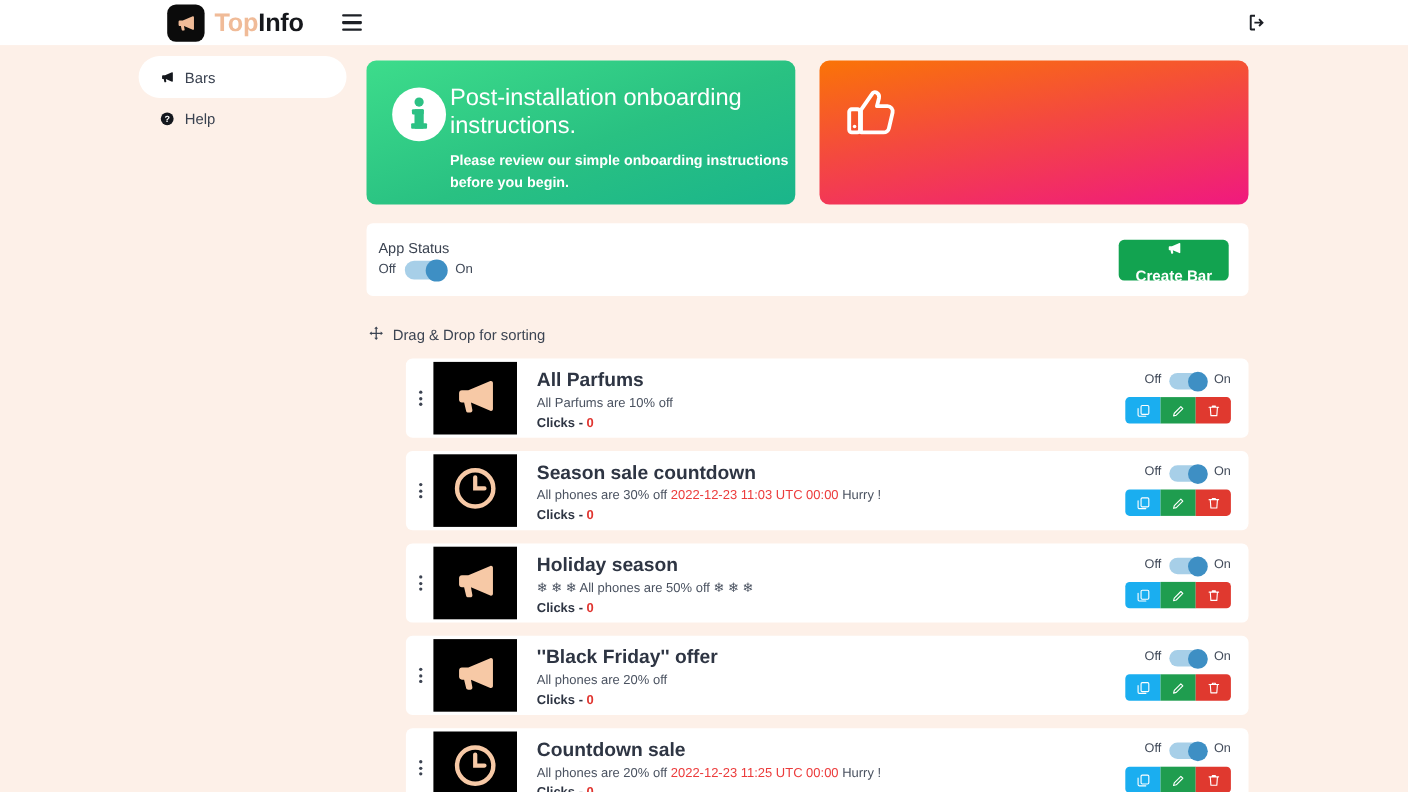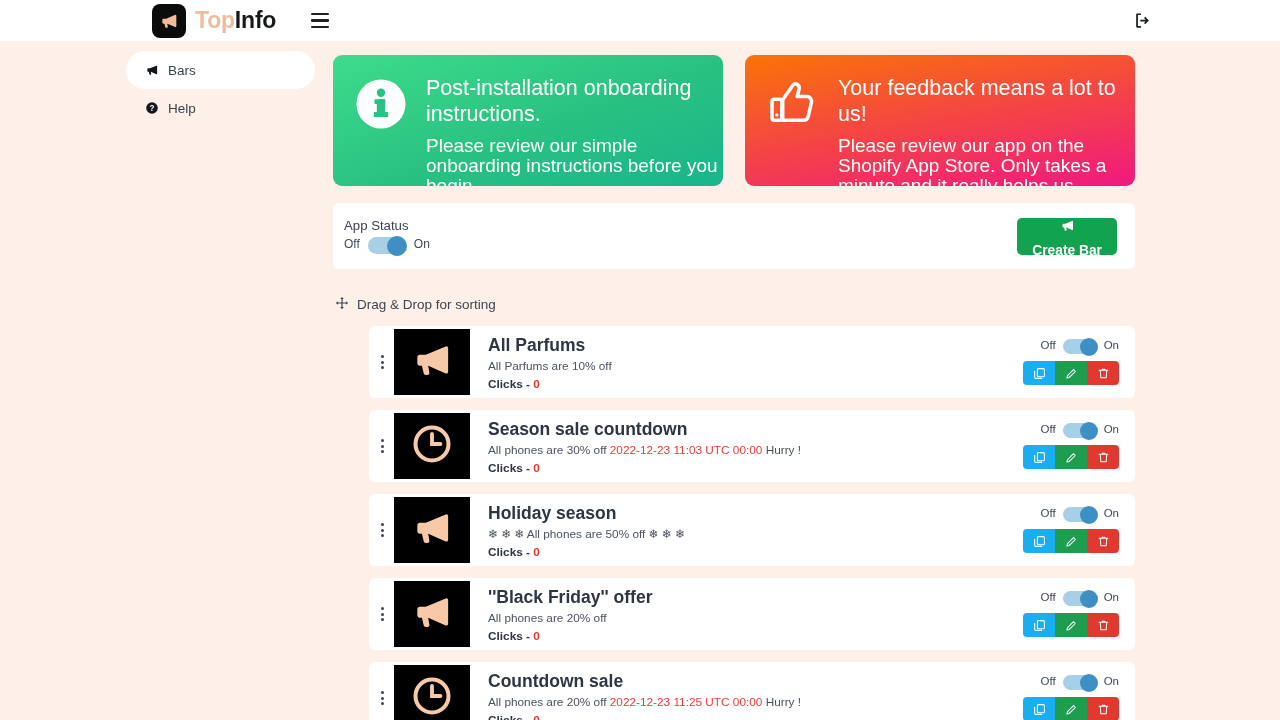--- a/index.html
+++ b/index.html
@@ -88,39 +88,38 @@
   }
 
   
   .banners { display: flex; gap: 22px; padding-top: 14px; }
   .banner {
     flex: 1 1 0;
     height: 131px;
     border-radius: 9px;
     padding: 19px 4px 0 20px;
     display: flex;
-    gap: 17px;
     color: #ffffff;
     overflow: hidden;
   }
   .banner.green { background: linear-gradient(160deg,#3ddc8b 0%, #29c182 55%, #1ab58b 100%); }
   .banner.pink  { background: linear-gradient(170deg,#fa7407 0%, #f4493f 45%, #f0197f 100%); }
   .banner-ico { flex: 0 0 auto; width: 56px; height: 56px; margin-top: 2px; }
   .banner-body { padding-top: 1px; }
   .banner-title {
     font-size: 21.5px;
     line-height: 26px;
     font-weight: 400;
     max-width: 290px;
   }
   .banner-sub {
     margin-top: 9px;
-    font-size: 19px;
+    font-size: 13px;
     line-height: 20px;
-    font-weight: normal;
+    font-weight: bold;
     max-width: 310px;
   }
 
   
   .status-card {
     margin-top: 17px;
     background: #ffffff;
     border-radius: 6px;
     height: 66px;
     display: flex;
@@ -297,24 +296,20 @@
       </div>
 
       <div class="banner pink">
         <div class="banner-ico">
           <svg width="56" height="56" viewBox="0 0 24 24" aria-hidden="true">
             <path d="M7.6 10.2 12 3.9c.3-.5 1-.7 1.6-.4.8.4 1.2 1.3 1 2.2l-.8 3.1h4.1c1.3 0 2.3 1.2 2 2.5l-1.4 6c-.2 1-1.1 1.7-2.1 1.7H7.6V10.2z" fill="none" stroke="#ffffff" stroke-width="1.5" stroke-linejoin="round"></path>
             <rect x="3" y="10" width="4.2" height="9" rx="1" fill="none" stroke="#ffffff" stroke-width="1.5"></rect>
             <circle cx="5.1" cy="16.7" r="0.7" fill="#ffffff"></circle>
           </svg>
         </div>
-        <div class="banner-body">
-          <div class="banner-title">Your feedback means a lot to us!</div>
-          <div class="banner-sub">Please review our app on the Shopify App Store. Only takes a minute and it really helps us.</div>
-        </div>
       </div>
     </div>
 
     <div class="status-card">
       <div class="status-left">
         <div class="status-label">App Status</div>
         <div class="switch-row">
           <span>Off</span>
           <span class="switch">
               <span class="knob"></span>

